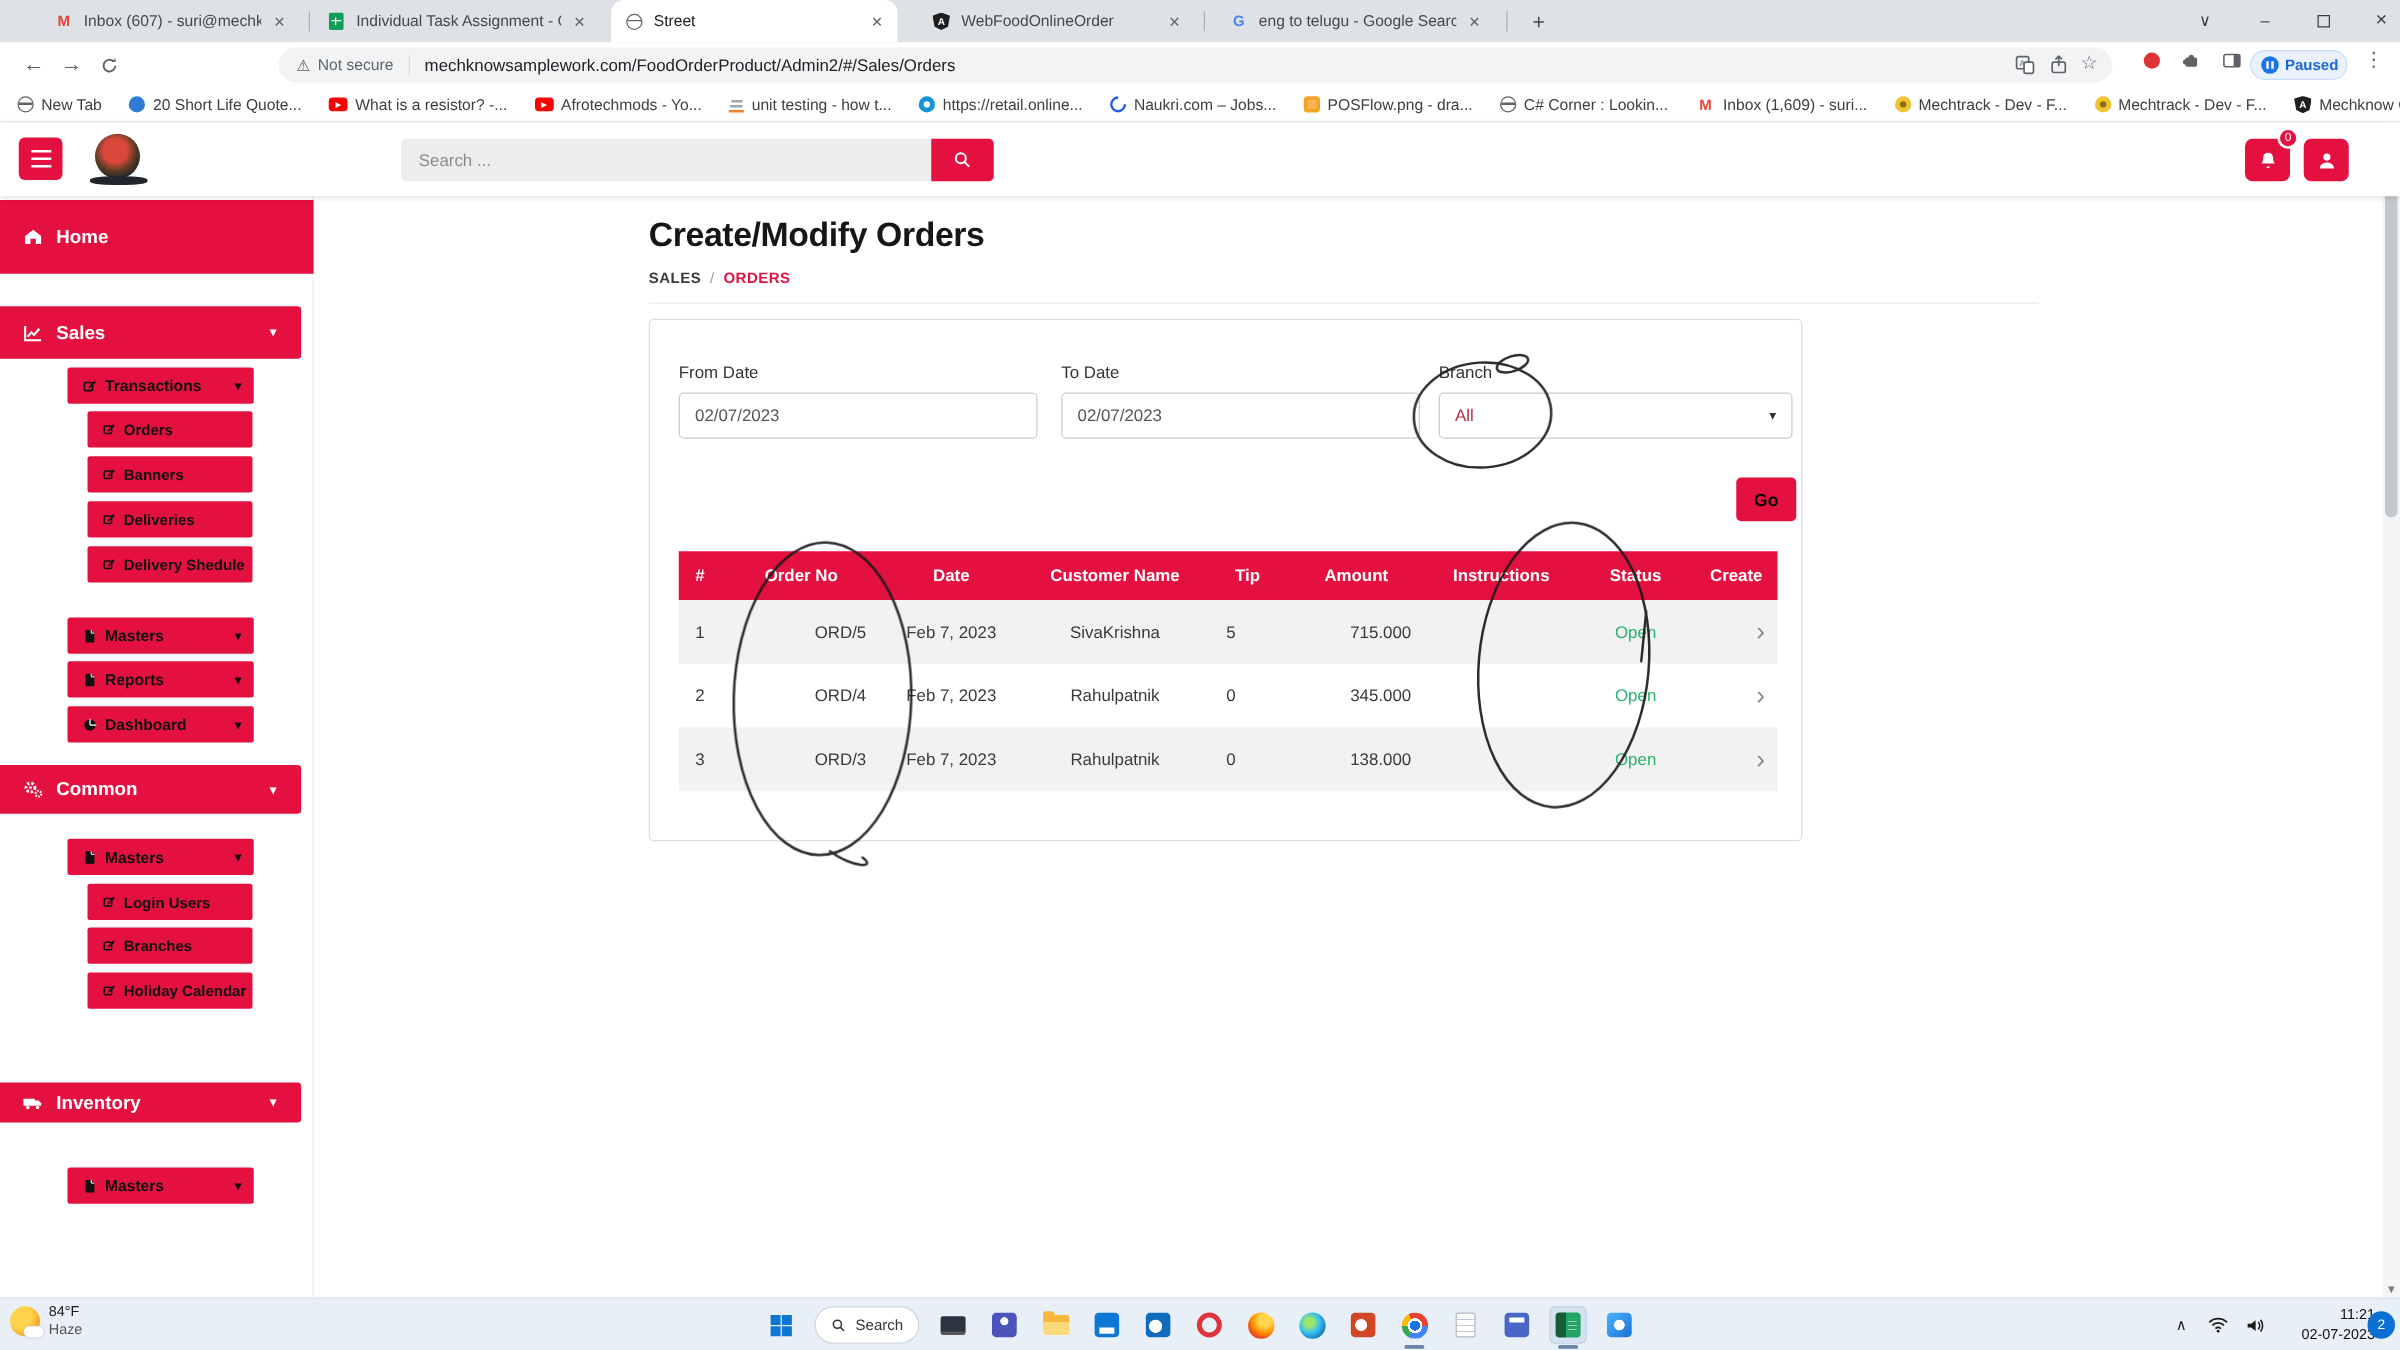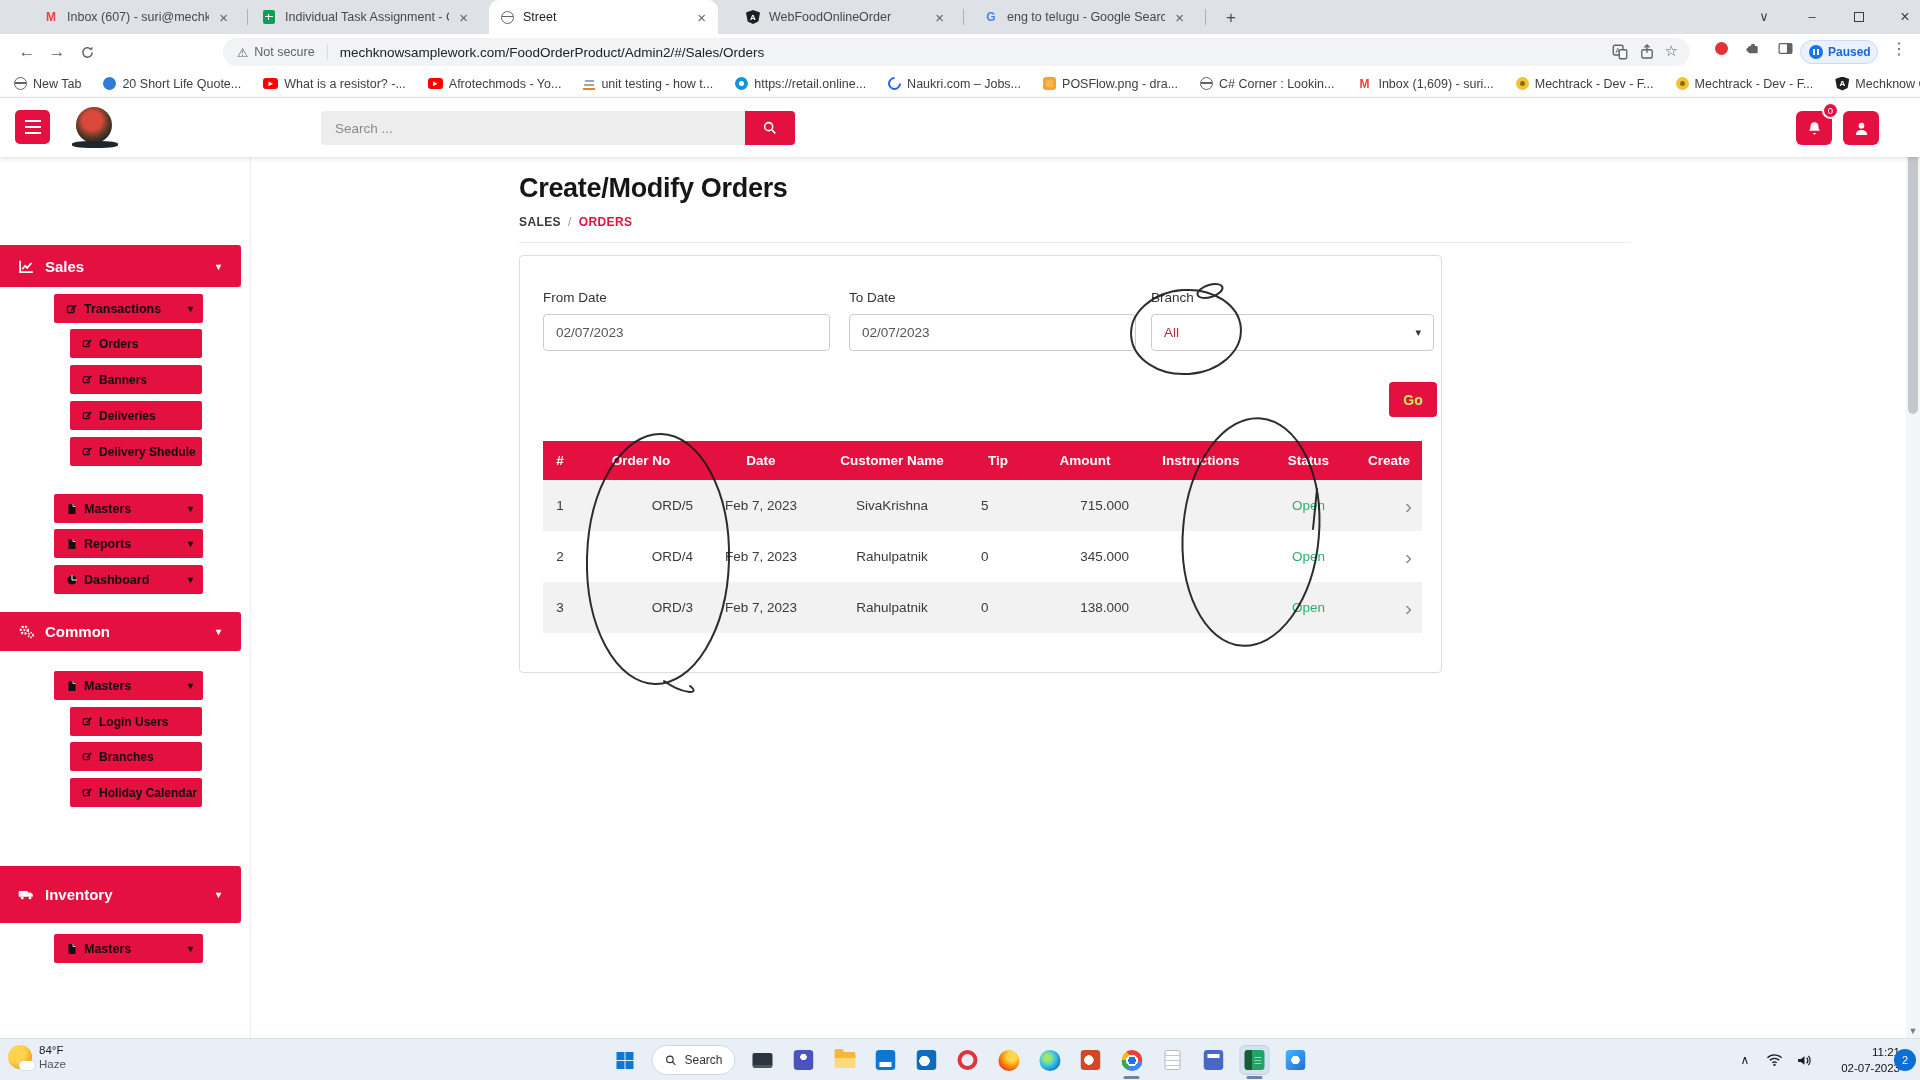--- a/index.html
+++ b/index.html
@@ -126,21 +126,21 @@
   .hrline { position:absolute; left:268px; top:85px; width:1112px; height:1px; background:#ebebeb; }
   .card { position:absolute; left:268px; top:98px; width:923px; height:418px; background:#fff;
           border:1px solid #dedede; border-radius:4px; }
   .flabel { position:absolute; font-size:13.5px; color:#333; }
   .finput { position:absolute; height:37px; border:1px solid #ccc; border-radius:4px; background:#fff;
             padding:0 12px; font-size:13.5px; color:#555; font-family:"Liberation Sans",sans-serif; }
   .fselect { position:absolute; height:37px; border:1px solid #ccc; border-radius:4px; background:#fff;
              display:flex; align-items:center; padding:12px 12px; font-size:13.5px; color:#b22b48; }
   .fselect .caret { margin-left:auto; color:#333; font-size:11px; }
   .gobtn { position:absolute; left:869px; top:126px; width:48px; height:35px; background:var(--crimson);
-           color:#bef264; border:none; border-radius:4px; font-size:14px; font-weight:600;
+           color:#000000; border:none; border-radius:4px; font-size:14px; font-weight:600;
            font-family:"Liberation Sans",sans-serif; }
   .otable { position:absolute; left:23px; top:185px; width:879px; font-size:13.5px; color:#3a3a3a; }
   .trow { display:grid; grid-template-columns:34px 128px 112px 150px 62px 112px 120px 95px 66px;
           align-items:center; }
   .thead { background:var(--crimson); color:#fff; font-weight:700; height:39px; }
   .tbody-r { height:51px; }
   .r-odd { background:#f2f2f2; }
   .c { padding:0 6px; text-align:center; }
   .c-right { text-align:right; padding-right:12px; }
   .c-left { text-align:left; padding-left:14px; }
@@ -399,20 +399,28 @@
     </div>
     <div class="rbtn" style="left:1843px">
       <svg width="17" height="17" viewBox="0 0 24 24">
           <circle cx="12" cy="8" r="4" fill="#fff"></circle>
           <path d="M4 21c0-4.4 3.6-7 8-7s8 2.6 8 7z" fill="#fff"></path>
         </svg>
     </div>
   </div>
 
   <div class="sidebar">
+    <div class="sd sd-l1 sd-home" style="top:3px">
+      <span class="sdico">
+          <svg width="17" height="17" viewBox="0 0 24 24">
+            <path d="M3 11 12 4l9 7v9h-6v-6h-6v6H3z" fill="#fff"></path>
+          </svg>
+        </span>
+      <span>Home</span>
+    </div>
     <div class="sd sd-l1" style="top:88px">
       <span class="sdico">
           <svg width="17" height="17" viewBox="0 0 24 24">
             <path d="M3 4v16h18" stroke="#fff" stroke-width="2.4" fill="none"></path>
             <path d="M6 16l4-5 3 3 6-7" stroke="#fff" stroke-width="2.4" fill="none"></path>
           </svg>
         </span>
       <span>Sales</span>
       <span class="caret">▾</span>
     </div>
@@ -533,21 +541,21 @@
     </div>
     <div class="sd sd-l3" style="top:621px">
       <span class="sdico">
           <svg width="11" height="11" viewBox="0 0 24 24">
             <rect x="3" y="6" width="13" height="13" rx="2" fill="none" stroke="#101010" stroke-width="2.6"></rect>
             <path d="M10 13 19 3l2.5 2.5-9 9-3.5 1z" fill="#101010"></path>
           </svg>
         </span>
       <span>Holiday Calendar</span>
     </div>
-    <div class="sd sd-l1" style="top:709px;height:57px">
+    <div class="sd sd-l1" style="top:709px;height:32px">
       <span class="sdico">
           <svg width="17" height="17" viewBox="0 0 24 24">
             <rect x="1" y="7" width="13" height="8" rx="1" fill="#fff"></rect>
             <path d="M14 9h4l3 3v3h-7z" fill="#fff"></path>
             <circle cx="6" cy="17" r="2" fill="#fff"></circle>
             <circle cx="17" cy="17" r="2" fill="#fff"></circle>
           </svg>
         </span>
       <span>Inventory</span>
       <span class="caret">▾</span>

